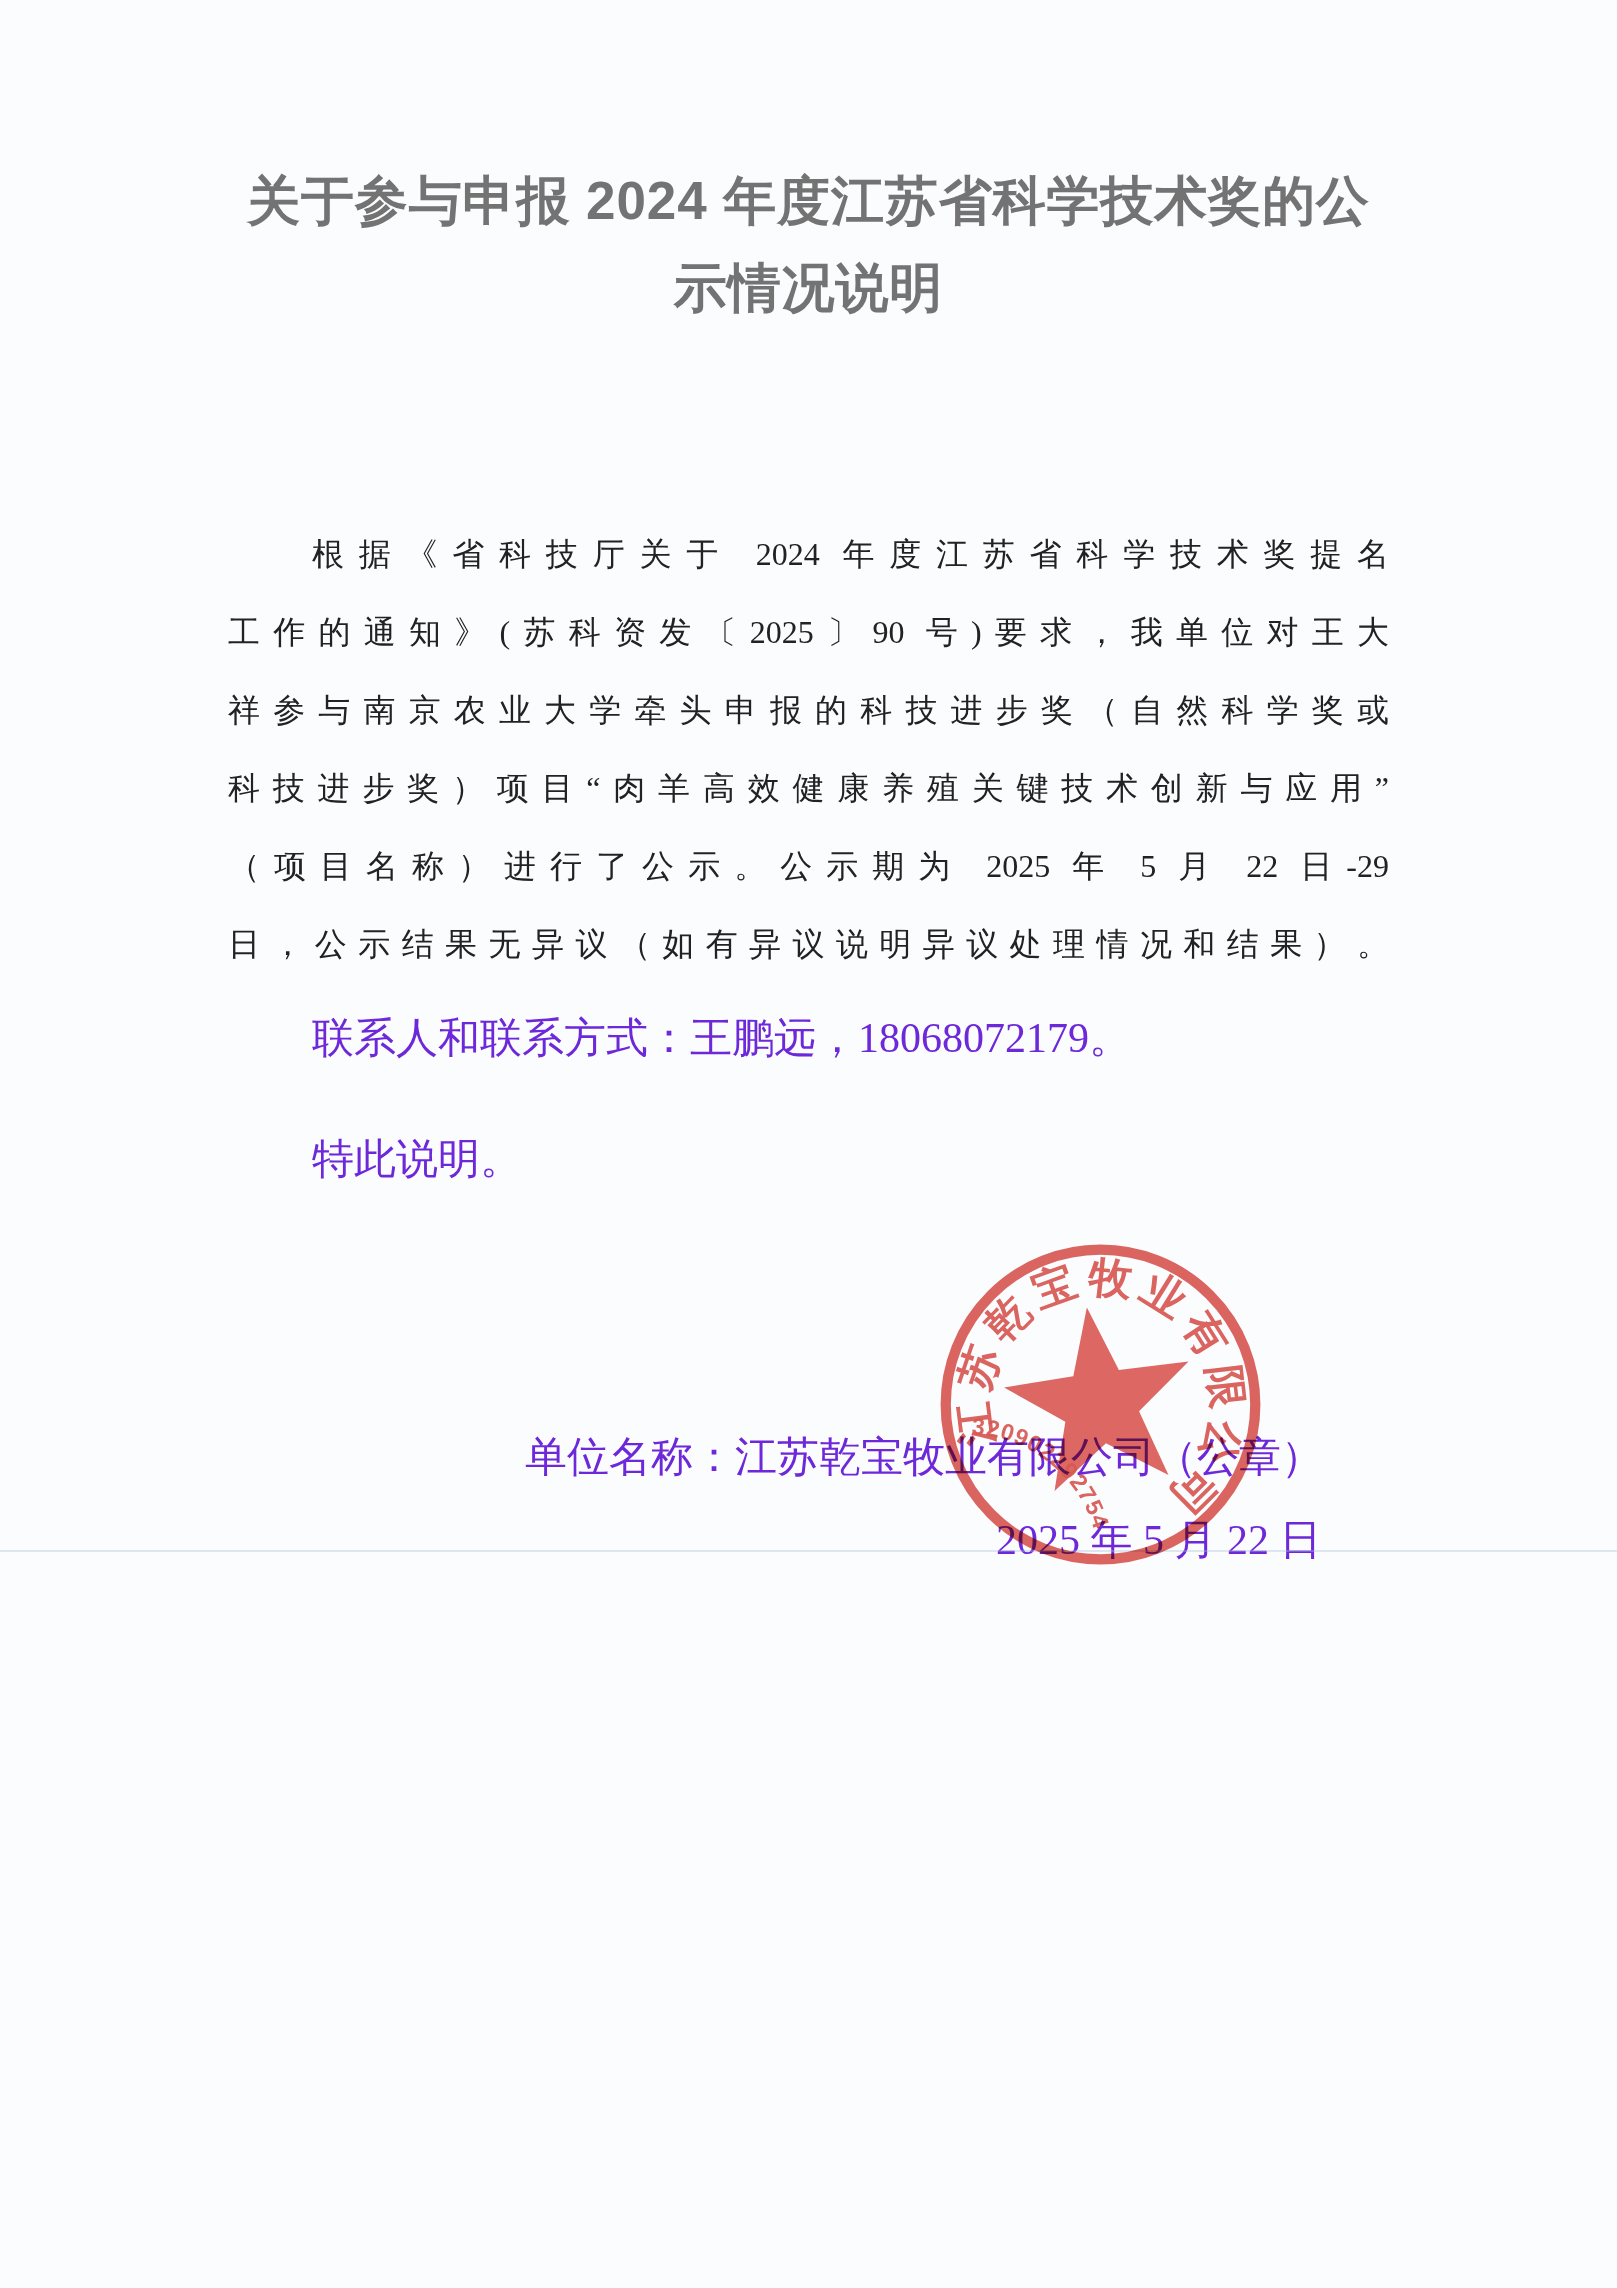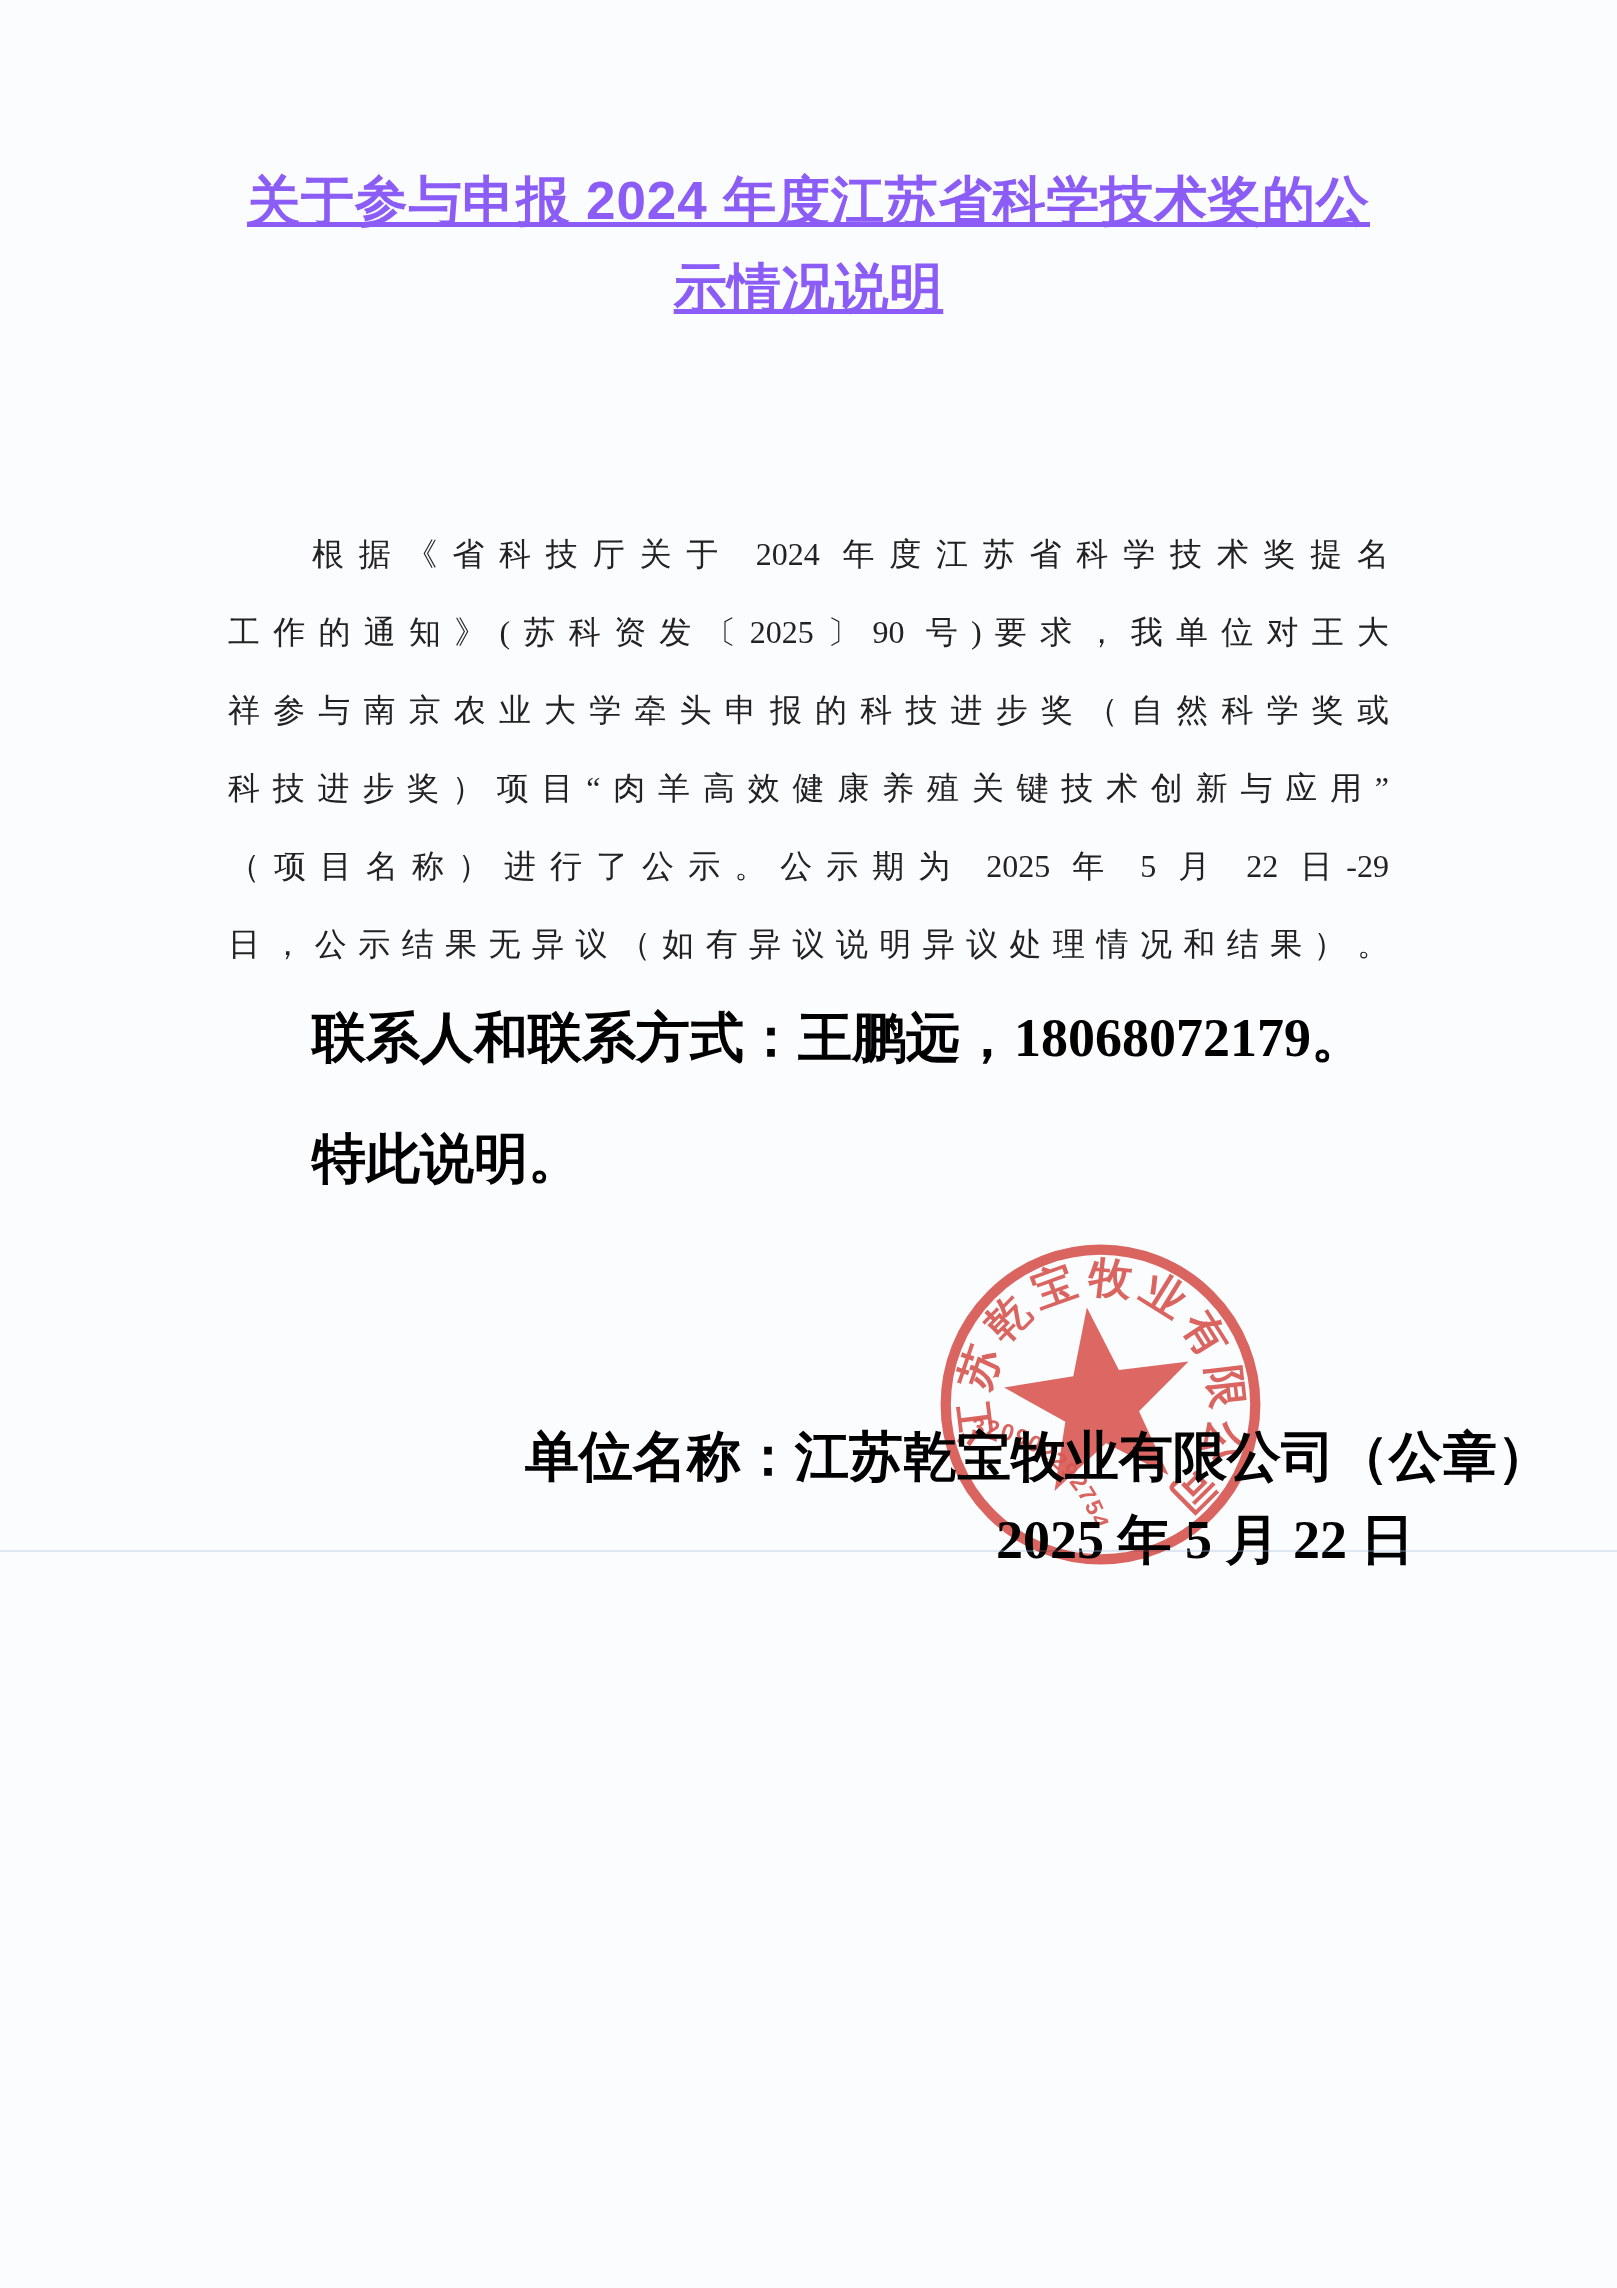--- a/index.html
+++ b/index.html
@@ -15,37 +15,36 @@
     color:#1f1f1f;
     overflow:hidden;
   }
   
   .title{
     position:absolute;left:228px;top:157px;width:1161px;
     text-align:center;
     font-family:"Liberation Sans","DejaVu Sans",sans-serif;
     font-weight:bold;
     font-size:53px;line-height:87px;
-    color:#8b5cf6;
+    color:#737373;
     letter-spacing:0.9px;
-    text-decoration:underline;
   }
   
   .body-par{
     position:absolute;left:228px;top:515px;width:1161px;
     font-size:32px;line-height:78px;color:#222;
   }
   .body-line{
     text-align:justify;
     text-align-last:justify;
     width:100%;
   }
   .body-line.indent{ padding-left:84px; box-sizing:border-box; }
   .single-line{
-    position:absolute;font-size:54px;line-height:48px;color:#000000;white-space:nowrap;font-weight:bold;
+    position:absolute;font-size:42px;line-height:48px;color:#6d28d9;white-space:nowrap;
   }
   .contact{ left:312px; top:1014px; }
   .closing{ left:312px; top:1135px;text-align:center; }
   .signature{ left:525px; top:1433px; }
   .date{ left:996px; top:1488px;margin-top:28px; }
   
   .fold-line{
     position:absolute;left:0;top:1550px;width:1617px;height:1.9px;
     background:rgba(168,190,219,0.35);
   }

